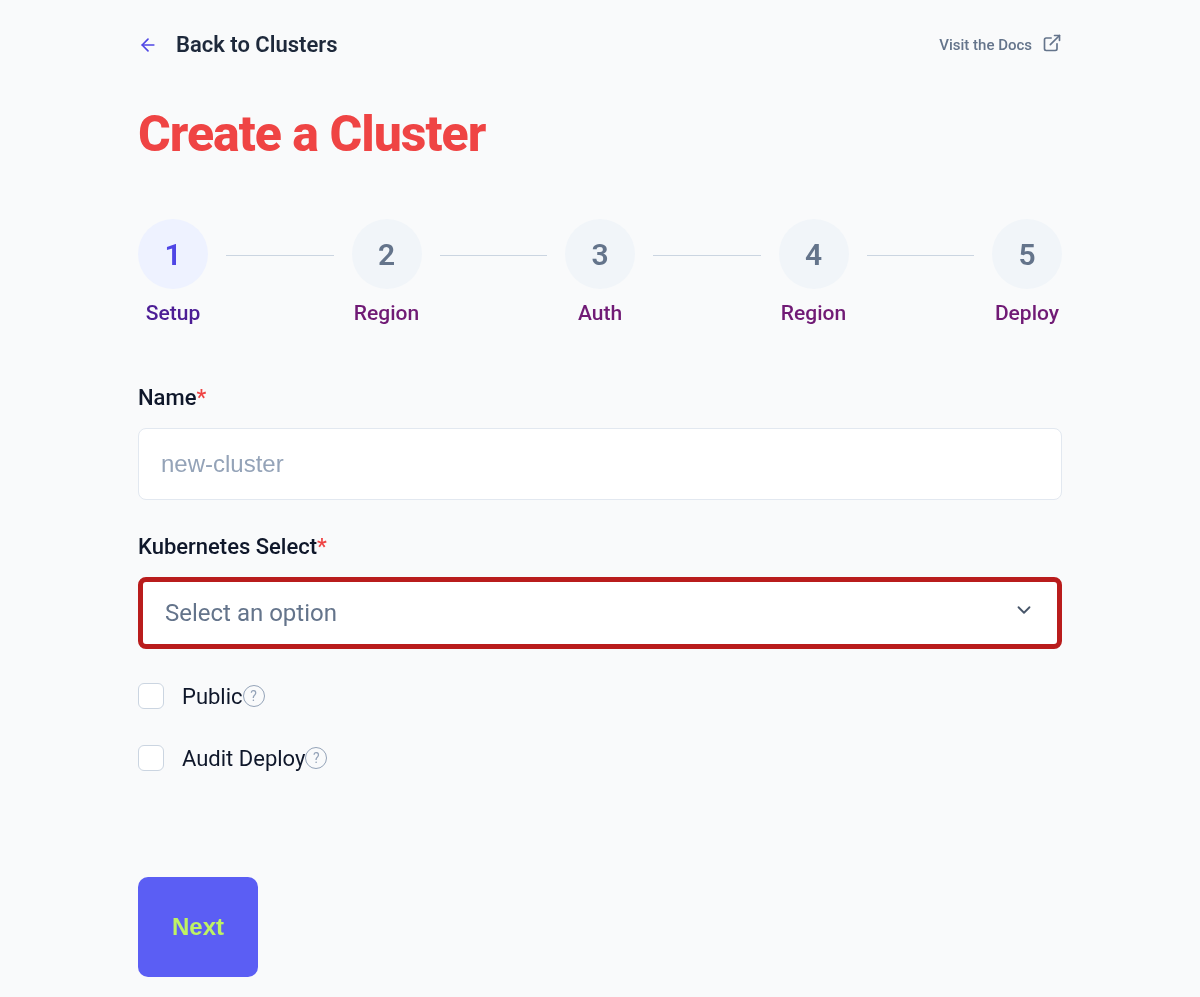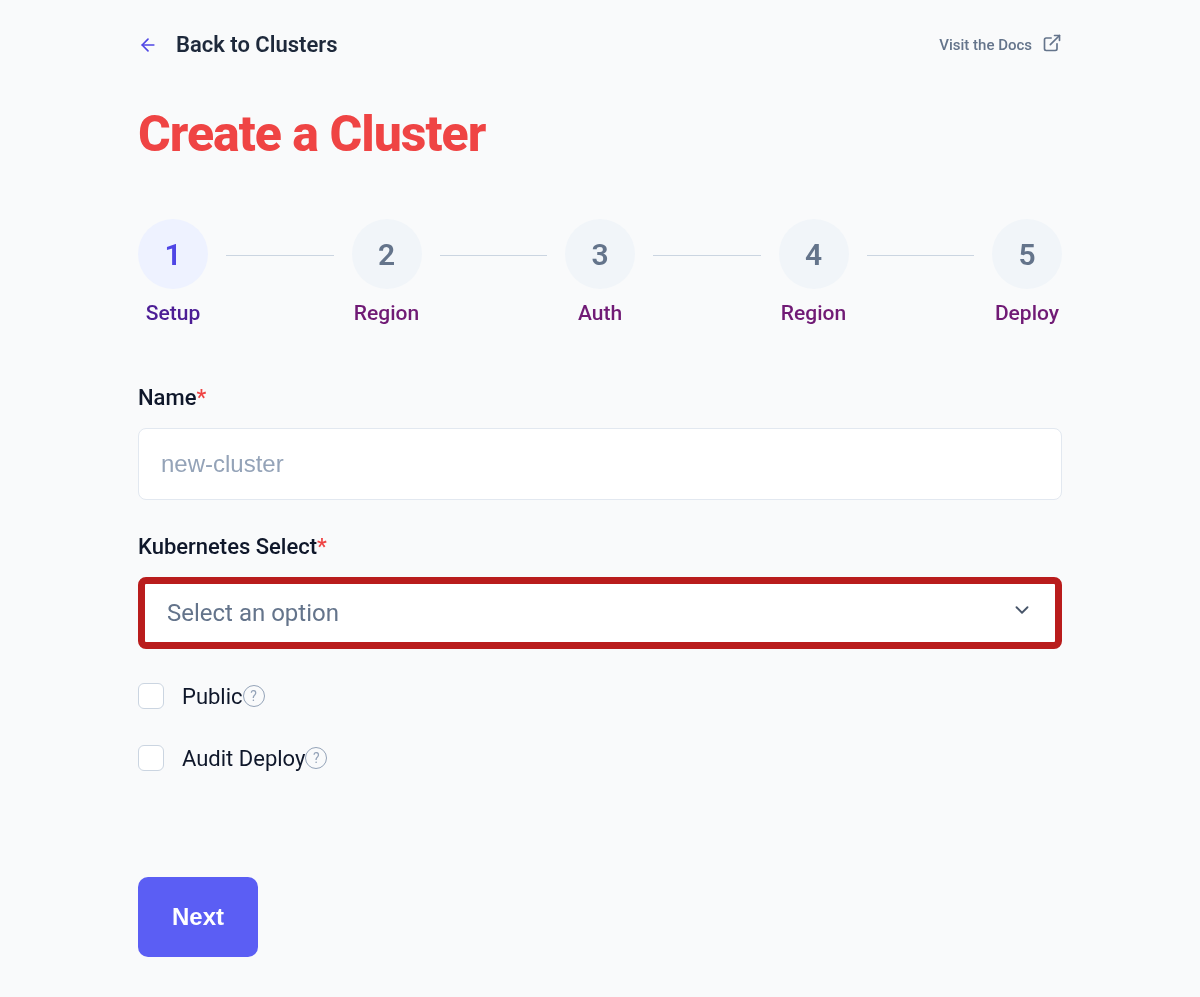--- a/index.html
+++ b/index.html
@@ -120,21 +120,21 @@
     outline: none;
   }
   .text-input::placeholder { color: #94a3b8; }
   .select-wrap {
     position: relative;
     width: 100%;
   }
   .select-box {
     width: 100%;
     height: 72px;
-    border: 7px solid #b91c1c;
+    border: 5px solid #b91c1c;
     border-radius: 8px;
     padding: 0 22px;
     font-size: 24px;
     color: #64748b;
     background: #fff;
     display: flex;
     align-items: center;
     justify-content: space-between;
     cursor: pointer;
   }
@@ -170,26 +170,26 @@
     display: flex;
     align-items: center;
     justify-content: center;
     color: #94a3b8;
     font-size: 14px;
     cursor: pointer;
   }
   .next-btn {
     margin-top: 70px;
     background: #5b5ef4;
-    color: #ffffff;
+    color: #bef264;
     font-size: 24px;
     font-weight: 600;
     border: none;
     border-radius: 10px;
-    padding: 26px 34px;
+    padding: 36px 34px;
     cursor: pointer;
   }
 </style>
 </head>
 <body>
 
 <div class="container">
 
   <div class="top-bar">
     <div class="back-link">

